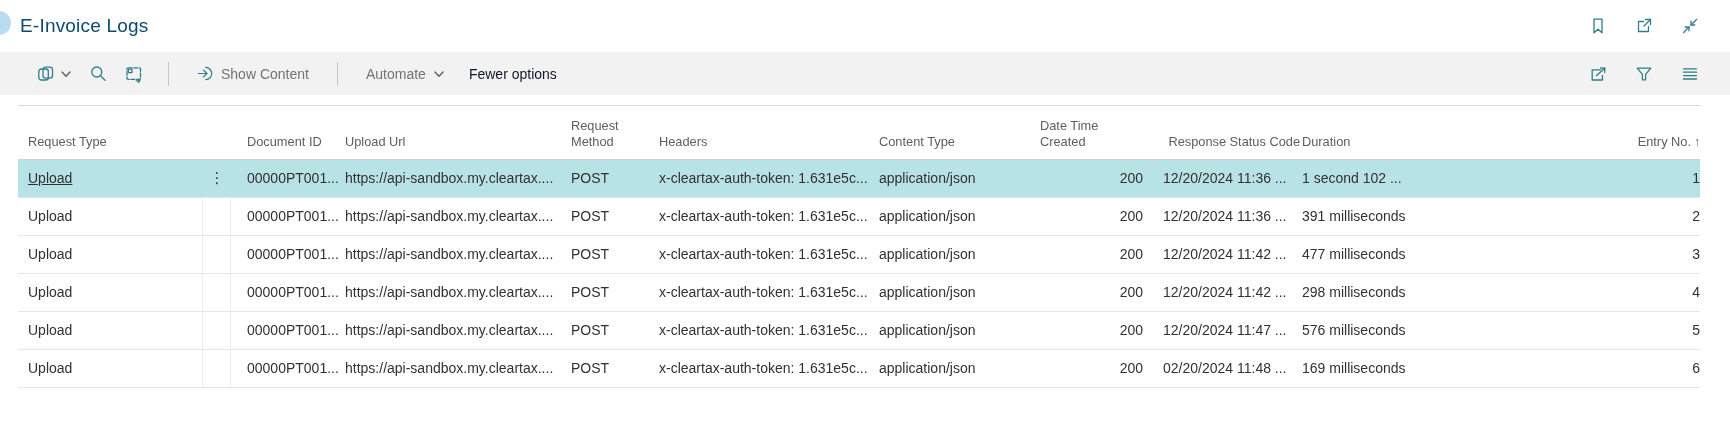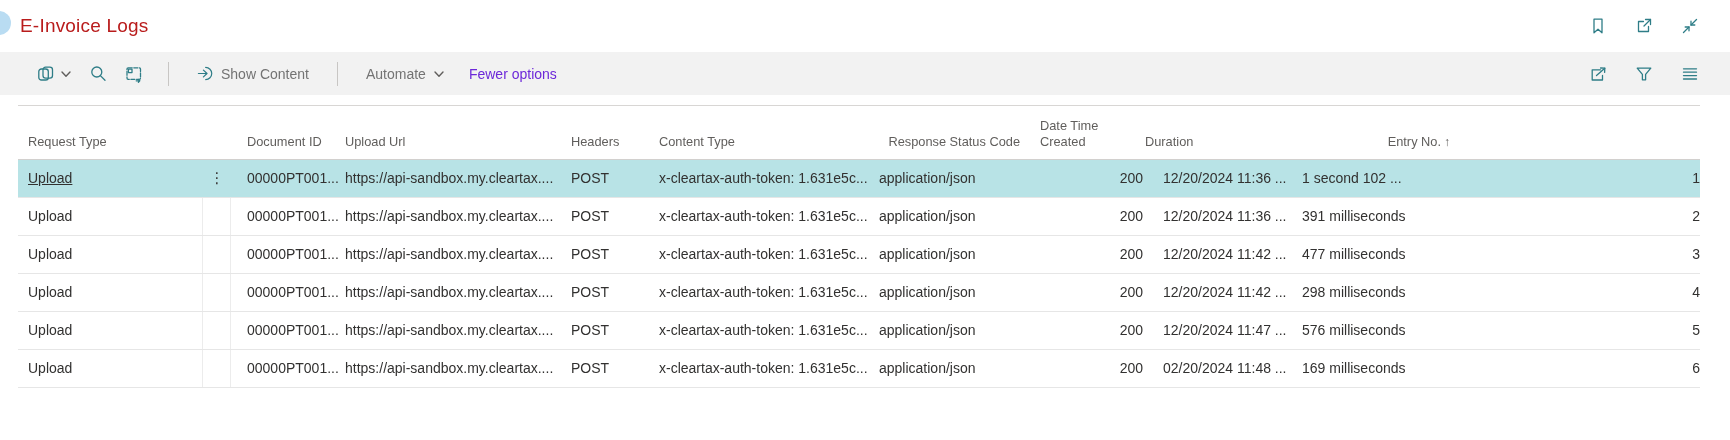--- a/index.html
+++ b/index.html
@@ -4,36 +4,36 @@
 <style>
   * { margin:0; padding:0; box-sizing:border-box; }
   html,body { width:1730px; height:440px; background:#fff; overflow:hidden;
     font-family:"Liberation Sans","DejaVu Sans",sans-serif; -webkit-font-smoothing:antialiased; }
   .page { position:relative; width:1730px; height:440px; background:#fff; }
 
   
   .titlebar { position:relative; height:52px; display:flex; align-items:center; }
   .accent-circle { position:absolute; left:-13px; top:11px; width:24px; height:24px;
     border-radius:50%; background:#b9dcf2; }
-  .page-title { margin-left:20px; font-size:19px; font-weight:400; color:#b91c1c; letter-spacing:.2px; }
+  .page-title { margin-left:20px; font-size:19px; font-weight:400; color:#0c4a6e; letter-spacing:.2px; }
   .titlebar-icons { position:absolute; right:30px; top:0; height:52px; display:flex; align-items:center; gap:26px; }
   .ticon { width:20px; height:20px; display:block; }
   .ticon path, .ticon rect, .ticon circle, .ticon line, .ticon polyline
     { fill:none; stroke:#2e7d87; stroke-width:1.3; stroke-linecap:round; stroke-linejoin:round; }
 
   
   .actionbar { height:43px; background:#f2f2f2; display:flex; align-items:center;
     padding:0 30px 0 32px; }
   .ab-left { display:flex; align-items:center; gap:8px; flex:1; }
   .ab-right { display:flex; align-items:center; gap:26px; }
   .icon-btn { display:flex; align-items:center; gap:4px; padding:4px; cursor:pointer; }
   .divider { width:1px; height:24px; background:#c8c6c4; margin:0 12px; }
   .action-btn { display:flex; align-items:center; gap:7px; padding:5px 8px; font-size:14px;
     color:#737373; cursor:pointer; white-space:nowrap; }
-  .action-btn.muted { color:#6d28d9; }
+  .action-btn.muted { color:#0f172a; }
   .chev { width:12px; height:12px; }
   .chev polyline { fill:none; stroke:#605e5c; stroke-width:1.4; stroke-linecap:round; stroke-linejoin:round; }
 
   
   .table-wrap { margin:10px 30px 0 18px; width:1682px; border-top:1px solid #d8d6d4; }
   .grid-row { display:grid;
     grid-template-columns:185px 28px 112px 226px 88px 220px 143px 123px 157px 150px 1fr; }
   .thead { padding-top:12px; }
   .thead .hcell { font-size:12.8px; color:#605e5c; line-height:1.25; padding:0 6px 9px 2px;
     display:flex; align-items:flex-end; cursor:pointer; }
@@ -165,24 +165,25 @@
       </span>
     </div>
   </div>
 
   <div class="table-wrap">
     <div class="thead grid-row">
       <div class="hcell first">Request Type</div>
       <div class="hcell"></div>
       <div class="hcell docid">Document ID</div>
       <div class="hcell">Upload Url</div>
+      <div class="hcell">Request Method</div>
       <div class="hcell">Headers</div>
       <div class="hcell">Content Type</div>
+      <div class="hcell datecol">Date Time Created</div>
       <div class="hcell right">Response Status Code</div>
-      <div class="hcell datecol">Date Time Created</div>
       <div class="hcell">Duration</div>
       <div class="hcell right">
         <span>Entry No.</span>
         <span class="sort-arrow">↑</span>
       </div>
     </div>
     <div>
         <div class="trow grid-row selected">
     <div class="tcell first"><a>Upload</a></div>
     <div class="tcell opts">⋮</div>

